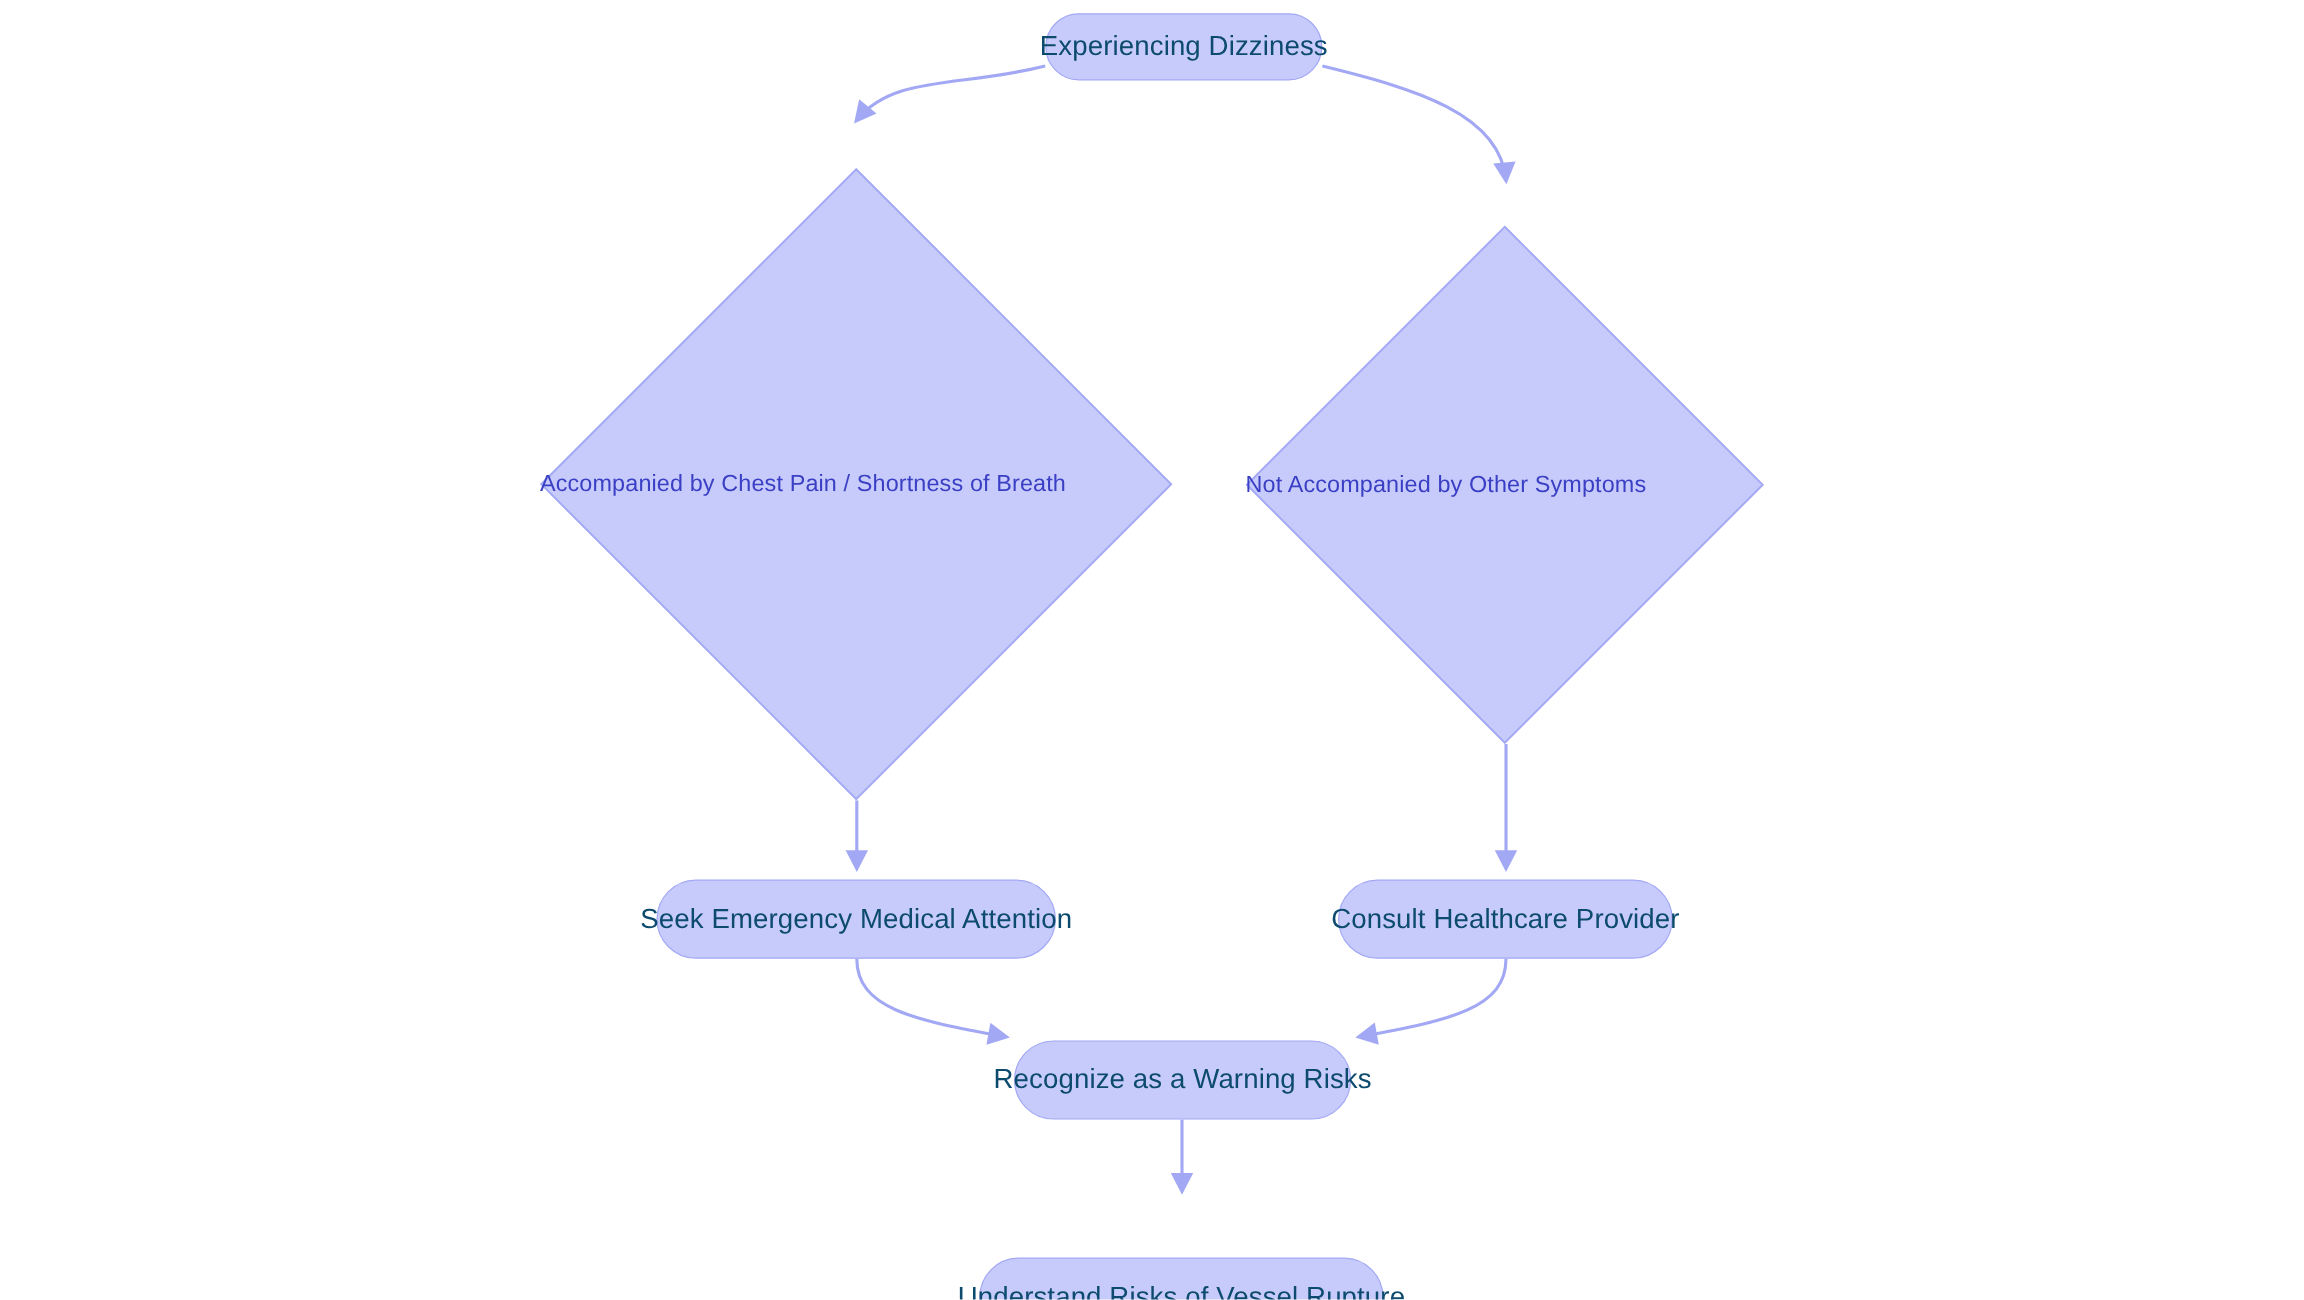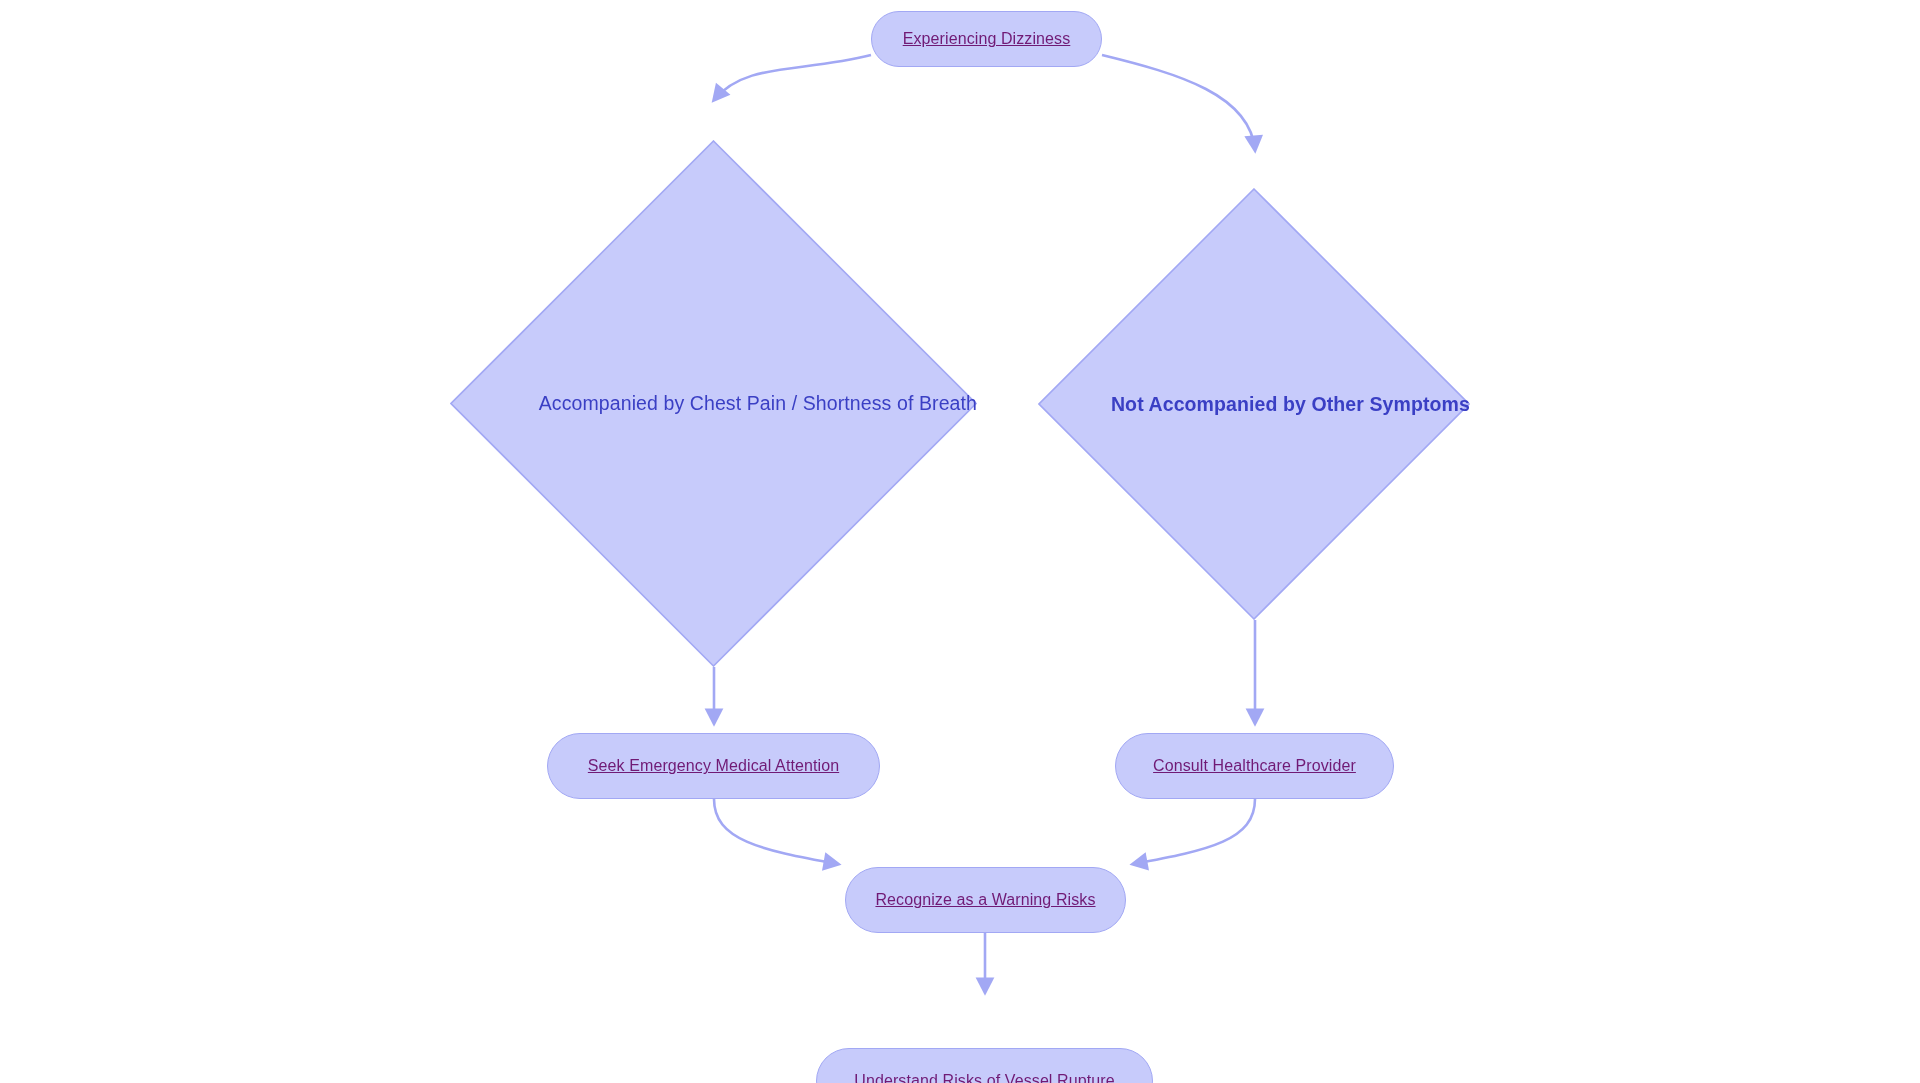--- a/index.html
+++ b/index.html
@@ -31,33 +31,32 @@
     display: flex;
     align-items: center;
     justify-content: center;
   }
   .node-pill {
     background: #c7cbfb;
     border: 1.2px solid #a2a8f4;
     border-radius: 999px;
   }
   .node-label {
-    color: #701a75;
-    font-size: 16px;
+    color: #0c4a6e;
+    font-size: 23px;
     line-height: 1.2;
     letter-spacing: 0.1px;
     white-space: nowrap;
     font-family: "Liberation Sans", sans-serif;
-    text-decoration: underline;
   }
   .node-diamond-wrap {
     position: absolute;
     display: flex;
     align-items: center;
-    justify-content: flex-end;
+    justify-content: flex-start;
   }
   .diamond-shape {
     position: absolute;
     inset: 0;
   }
   .diamond-label {
     position: relative;
     z-index: 2;
     color: #3a3fc4;
     font-size: 19.5px;
@@ -97,21 +96,21 @@
     <span class="node-label">Experiencing Dizziness</span>
   </div>
 
   <div class="node-diamond-wrap" style="left:450px; top:140px; width:527px; height:527px;">
     <svg class="diamond-shape" viewBox="0 0 527 527" preserveAspectRatio="none">
       <polygon points="263.5,1 526,263.5 263.5,526 1,263.5" fill="#c7cbfb" stroke="#a2a8f4" stroke-width="1.6"></polygon>
     </svg>
     <span class="diamond-label">Accompanied by Chest Pain / Shortness of Breath</span>
   </div>
 
-  <div class="node-diamond-wrap" style="left:1038px; top:188px; width:432px; height:432px;font-weight:bold;">
+  <div class="node-diamond-wrap" style="left:1038px; top:188px; width:432px; height:432px;">
     <svg class="diamond-shape" viewBox="0 0 432 432" preserveAspectRatio="none">
       <polygon points="216,1 431,216 216,431 1,216" fill="#c7cbfb" stroke="#a2a8f4" stroke-width="1.6"></polygon>
     </svg>
     <span class="diamond-label">Not Accompanied by Other Symptoms</span>
   </div>
 
   <div class="node node-pill" style="left:547px; top:733px; width:333px; height:66px;">
     <span class="node-label">Seek Emergency Medical Attention</span>
   </div>
 

